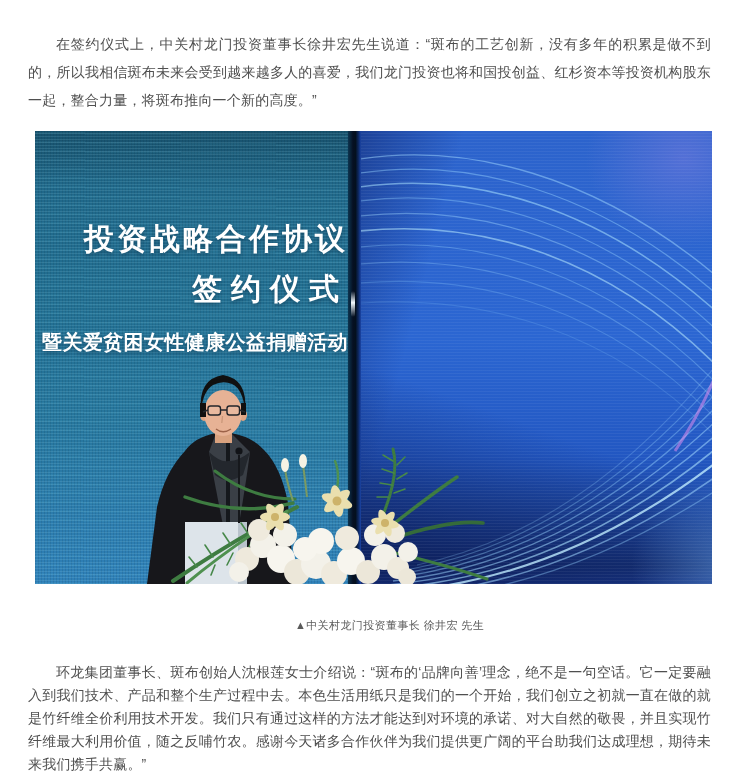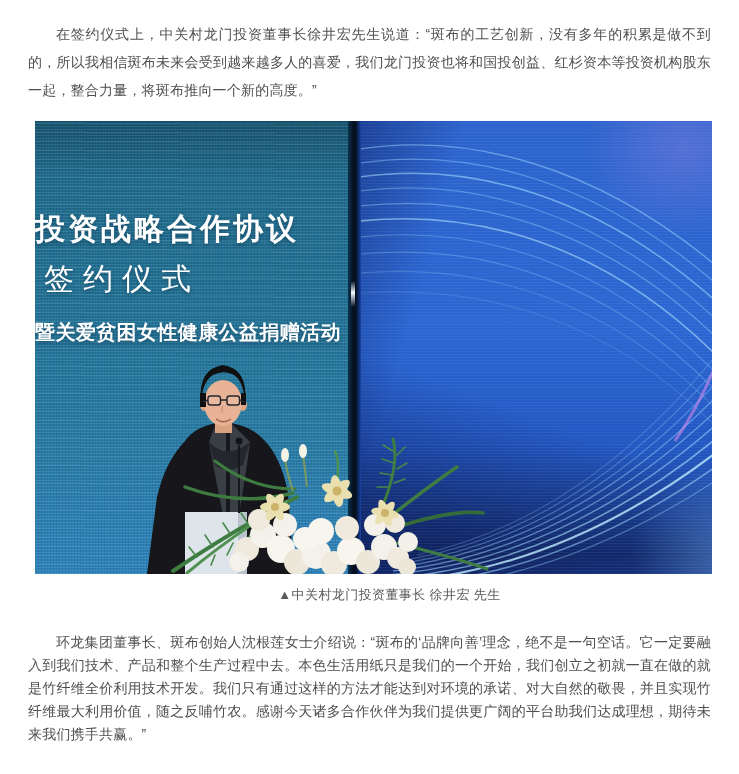--- a/index.html
+++ b/index.html
@@ -1,20 +1,20 @@
 <!DOCTYPE html>
 <html style="--body-text: #4f4f4f; --caption-text: #5a5a5a; --banner-text: #ffffff; --backdrop-teal-top: #1f6586; --backdrop-teal-bottom: #2f80b8; --backdrop-blue: #2b66d2; --backdrop-blue-deep: #16357e; --seam-dark: #061022; --foliage-green: #3e7c41; --flower-white: #f3f1e9; --flower-cream: #eadfae;"><head>
 <meta charset="utf-8">
 <style>
   html,body{margin:0;padding:0;background:#ffffff;}
   body{width:739px;height:774px;overflow:hidden;font-family:"Liberation Sans","DejaVu Sans",sans-serif;}
   .page{width:739px;height:774px;background:#fff;box-sizing:border-box;padding-top:20px;}
 
   .para{
-    margin:0 28px;
+    margin:10px 28px;
     font-size:14px;
     line-height:28px;
     color:var(--body-text,#4f4f4f);
     text-align:justify;
     text-indent:2em;
     letter-spacing:.2px;
   }
   .para2{margin-top:26px;line-height:23px;}
 
   
@@ -53,31 +53,31 @@
       radial-gradient(ellipse 45% 35% at 104% 96%, rgba(120,185,255,.40), rgba(0,0,0,0) 60%),
       linear-gradient(105deg, rgba(10,26,90,.45) 0%, rgba(0,0,0,0) 22%),
       linear-gradient(200deg, rgba(0,0,0,0) 62%, rgba(8,18,70,.55) 92%),
       linear-gradient(180deg, #2c63cc 0%, var(--backdrop-blue,#2b66d2) 46%, #2257c2 72%, var(--backdrop-blue-deep,#16357e) 96%, #1c3f96 100%);
   }
   .panel-right .texture{
     position:absolute;inset:0;
     background:repeating-linear-gradient(0deg, rgba(255,255,255,.05) 0 1px, rgba(0,0,0,0) 1px 3px);
   }
 
-  .banner{position:absolute;left:0;top:0;width:313px;text-align:left;color:var(--banner-text,#ffffff);text-shadow:0 2px 4px rgba(0,25,45,.40);}
+  .banner{position:absolute;left:0;top:0;width:313px;text-align:right;color:var(--banner-text,#ffffff);text-shadow:0 2px 4px rgba(0,25,45,.40);}
   .banner-title1{top:88px;font-size:30px;font-weight:bold;letter-spacing:3px;}
-  .banner-title2{top:138px;font-size:30px;font-weight:normal;letter-spacing:9px;text-indent:9px;}
+  .banner-title2{top:138px;font-size:30px;font-weight:bold;letter-spacing:9px;text-indent:9px;}
   .banner-subtitle{top:198px;font-size:20px;font-weight:bold;letter-spacing:.4px;}
 
   .photo-art{position:absolute;left:0;top:0;width:677px;height:453px;}
 
   .caption{
-    margin-top:11px;
+    margin-top:31px;
     text-align:center;
-    font-size:13px;
+    font-size:11px;
     line-height:20px;
     color:var(--caption-text,#5a5a5a);
     letter-spacing:.4px;
     padding-left:40px;
   }
 </style>
 </head>
 <body>
 
 <div class="page">

